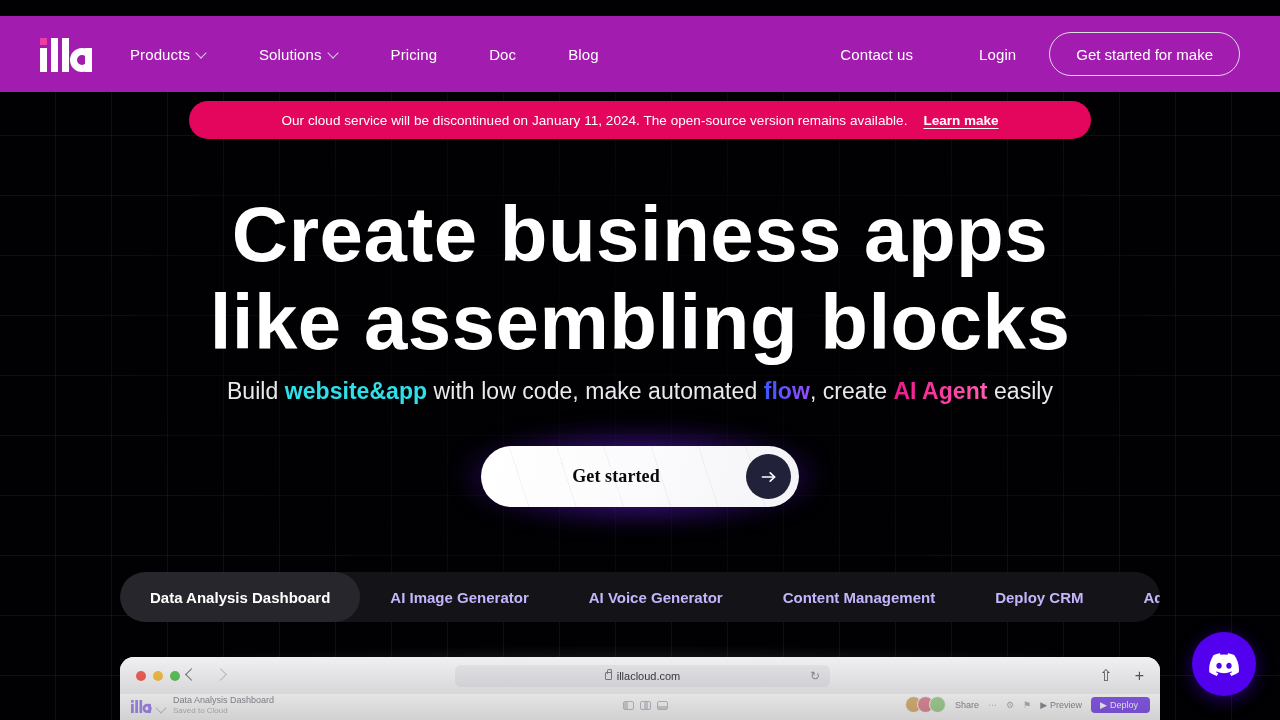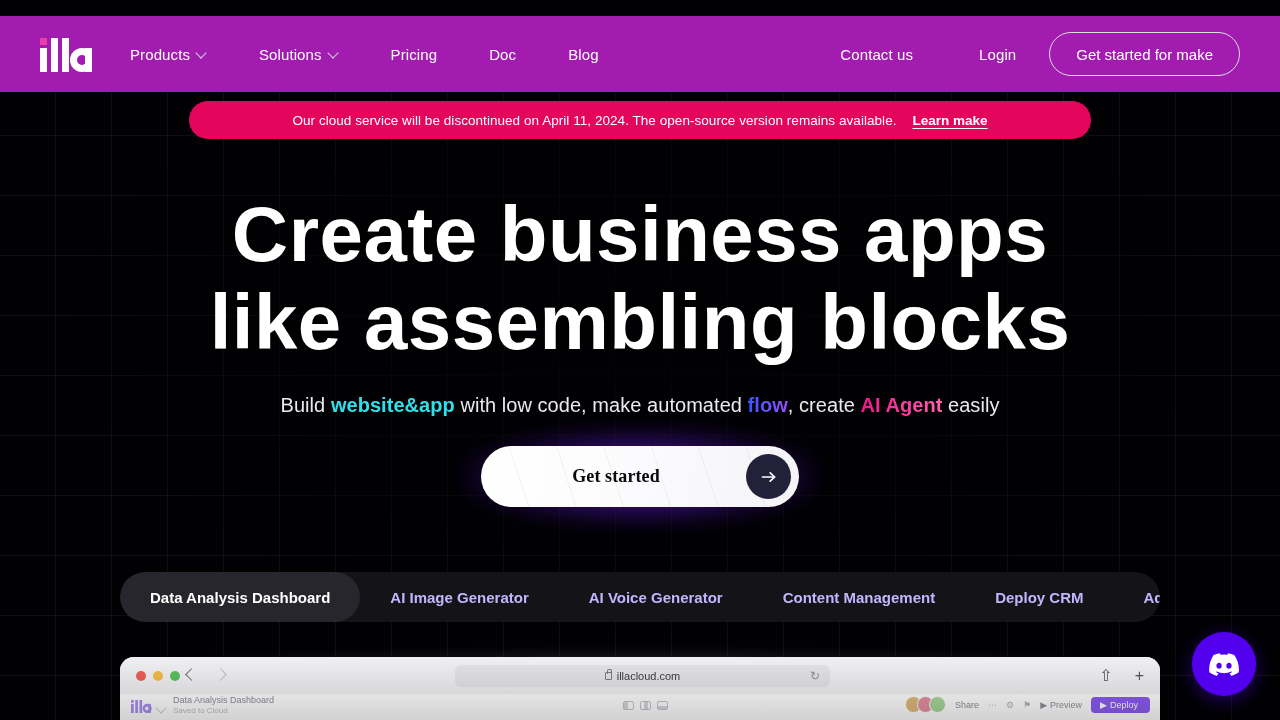--- a/index.html
+++ b/index.html
@@ -167,23 +167,23 @@
     z-index: 20;
   }
   .headline {
     color: #ffffff;
     font-size: 78px;
     font-weight: bold;
     line-height: 88px;
     letter-spacing: 0.5px;
   }
   .subtitle {
-    margin-top: 28px;
+    margin-top: 12px;
     color: #e9e9ee;
-    font-size: 20px;
+    font-size: 23px;
     font-weight: normal;
     letter-spacing: 0.05px;
   }
   .kw-bold { font-weight: bold; }
   .kw-cyan { color: #2ee0ea; }
   .kw-flow {
     background: linear-gradient(90deg, #3a57ff 0%, #9a4dff 100%);
     -webkit-background-clip: text;
     background-clip: text;
     color: transparent;
@@ -560,21 +560,21 @@
       <div class="nav-item login-link">
         <span>Login</span>
       </div>
       <div class="cta-outline">
         <span>Get started for make</span>
       </div>
     </div>
   </div>
 
   <div class="banner">
-    <span class="banner-text">Our cloud service will be discontinued on April 11, 2024. The open-source version remains available.</span>
+    <span class="banner-text">Our cloud service will be discontinued on January 11, 2024. The open-source version remains available.</span>
     <span class="banner-link">Learn make</span>
   </div>
 
   <div class="hero">
     <div class="headline">Create business apps</div>
     <div class="headline">like assembling blocks</div>
     <div class="subtitle">
       <span>Build </span><span class="kw-bold kw-cyan">website&amp;app</span><span> with low code, make automated </span><span class="kw-bold kw-flow">flow</span><span>, create </span><span class="kw-bold kw-agent">AI Agent</span><span> easily</span>
     </div>
   </div>

